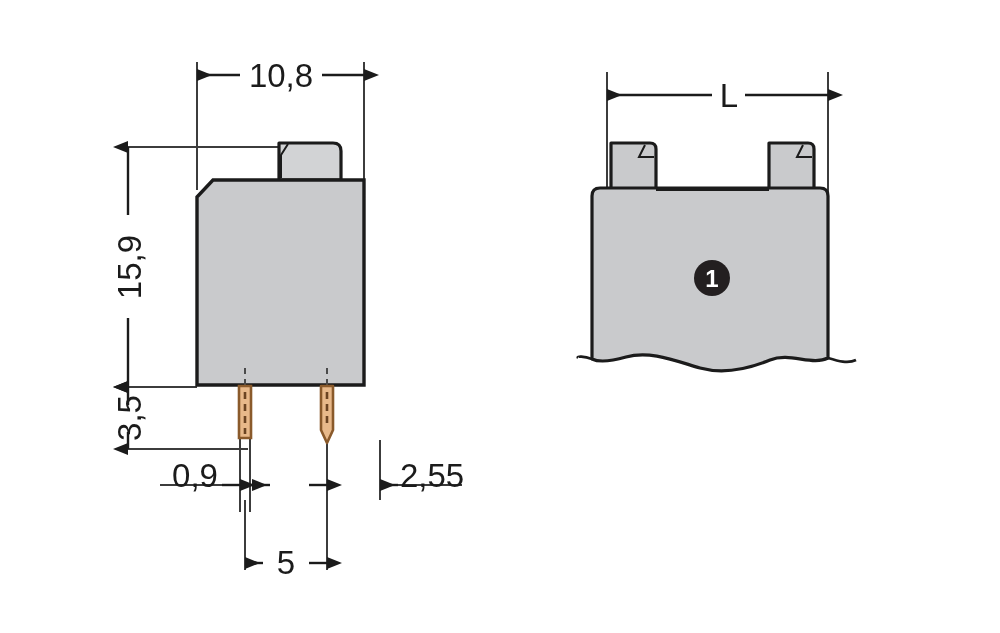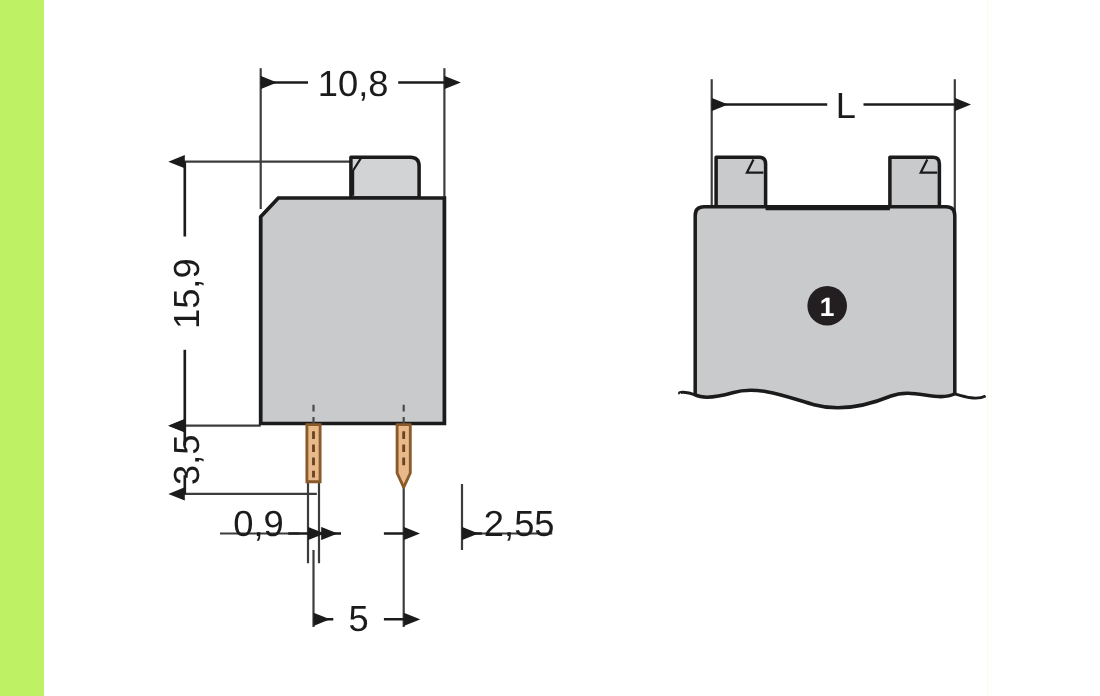--- a/index.html
+++ b/index.html
@@ -1,17 +1,17 @@
 <!DOCTYPE html>
 <html><head>
 <meta charset="utf-8">
 <style>
   html,body{margin:0;padding:0;background:#ffffff;}
   body{width:1000px;height:633px;font-family:"Liberation Sans",sans-serif;}
-  #stage{position:relative;width:858px;height:633px;overflow:hidden;background:#bef264;padding-left:40px;}
+  #stage{position:relative;width:1000px;height:633px;overflow:hidden;background:#ef4444;}
   #stage svg{display:block;}
   .dimtext{font-family:"Liberation Sans",sans-serif;font-size:33px;fill:#1b1b1b;}
   .dimtext-v{font-family:"Liberation Sans",sans-serif;font-size:33px;fill:#1b1b1b;}
   .calloutnum{font-family:"Liberation Sans",sans-serif;font-size:24px;font-weight:bold;fill:#ffffff;}
 </style>
 </head>
 <body>
 
 <div id="stage">
 <svg width="1000" height="633" viewBox="0 0 1000 633" xmlns="http://www.w3.org/2000/svg">

